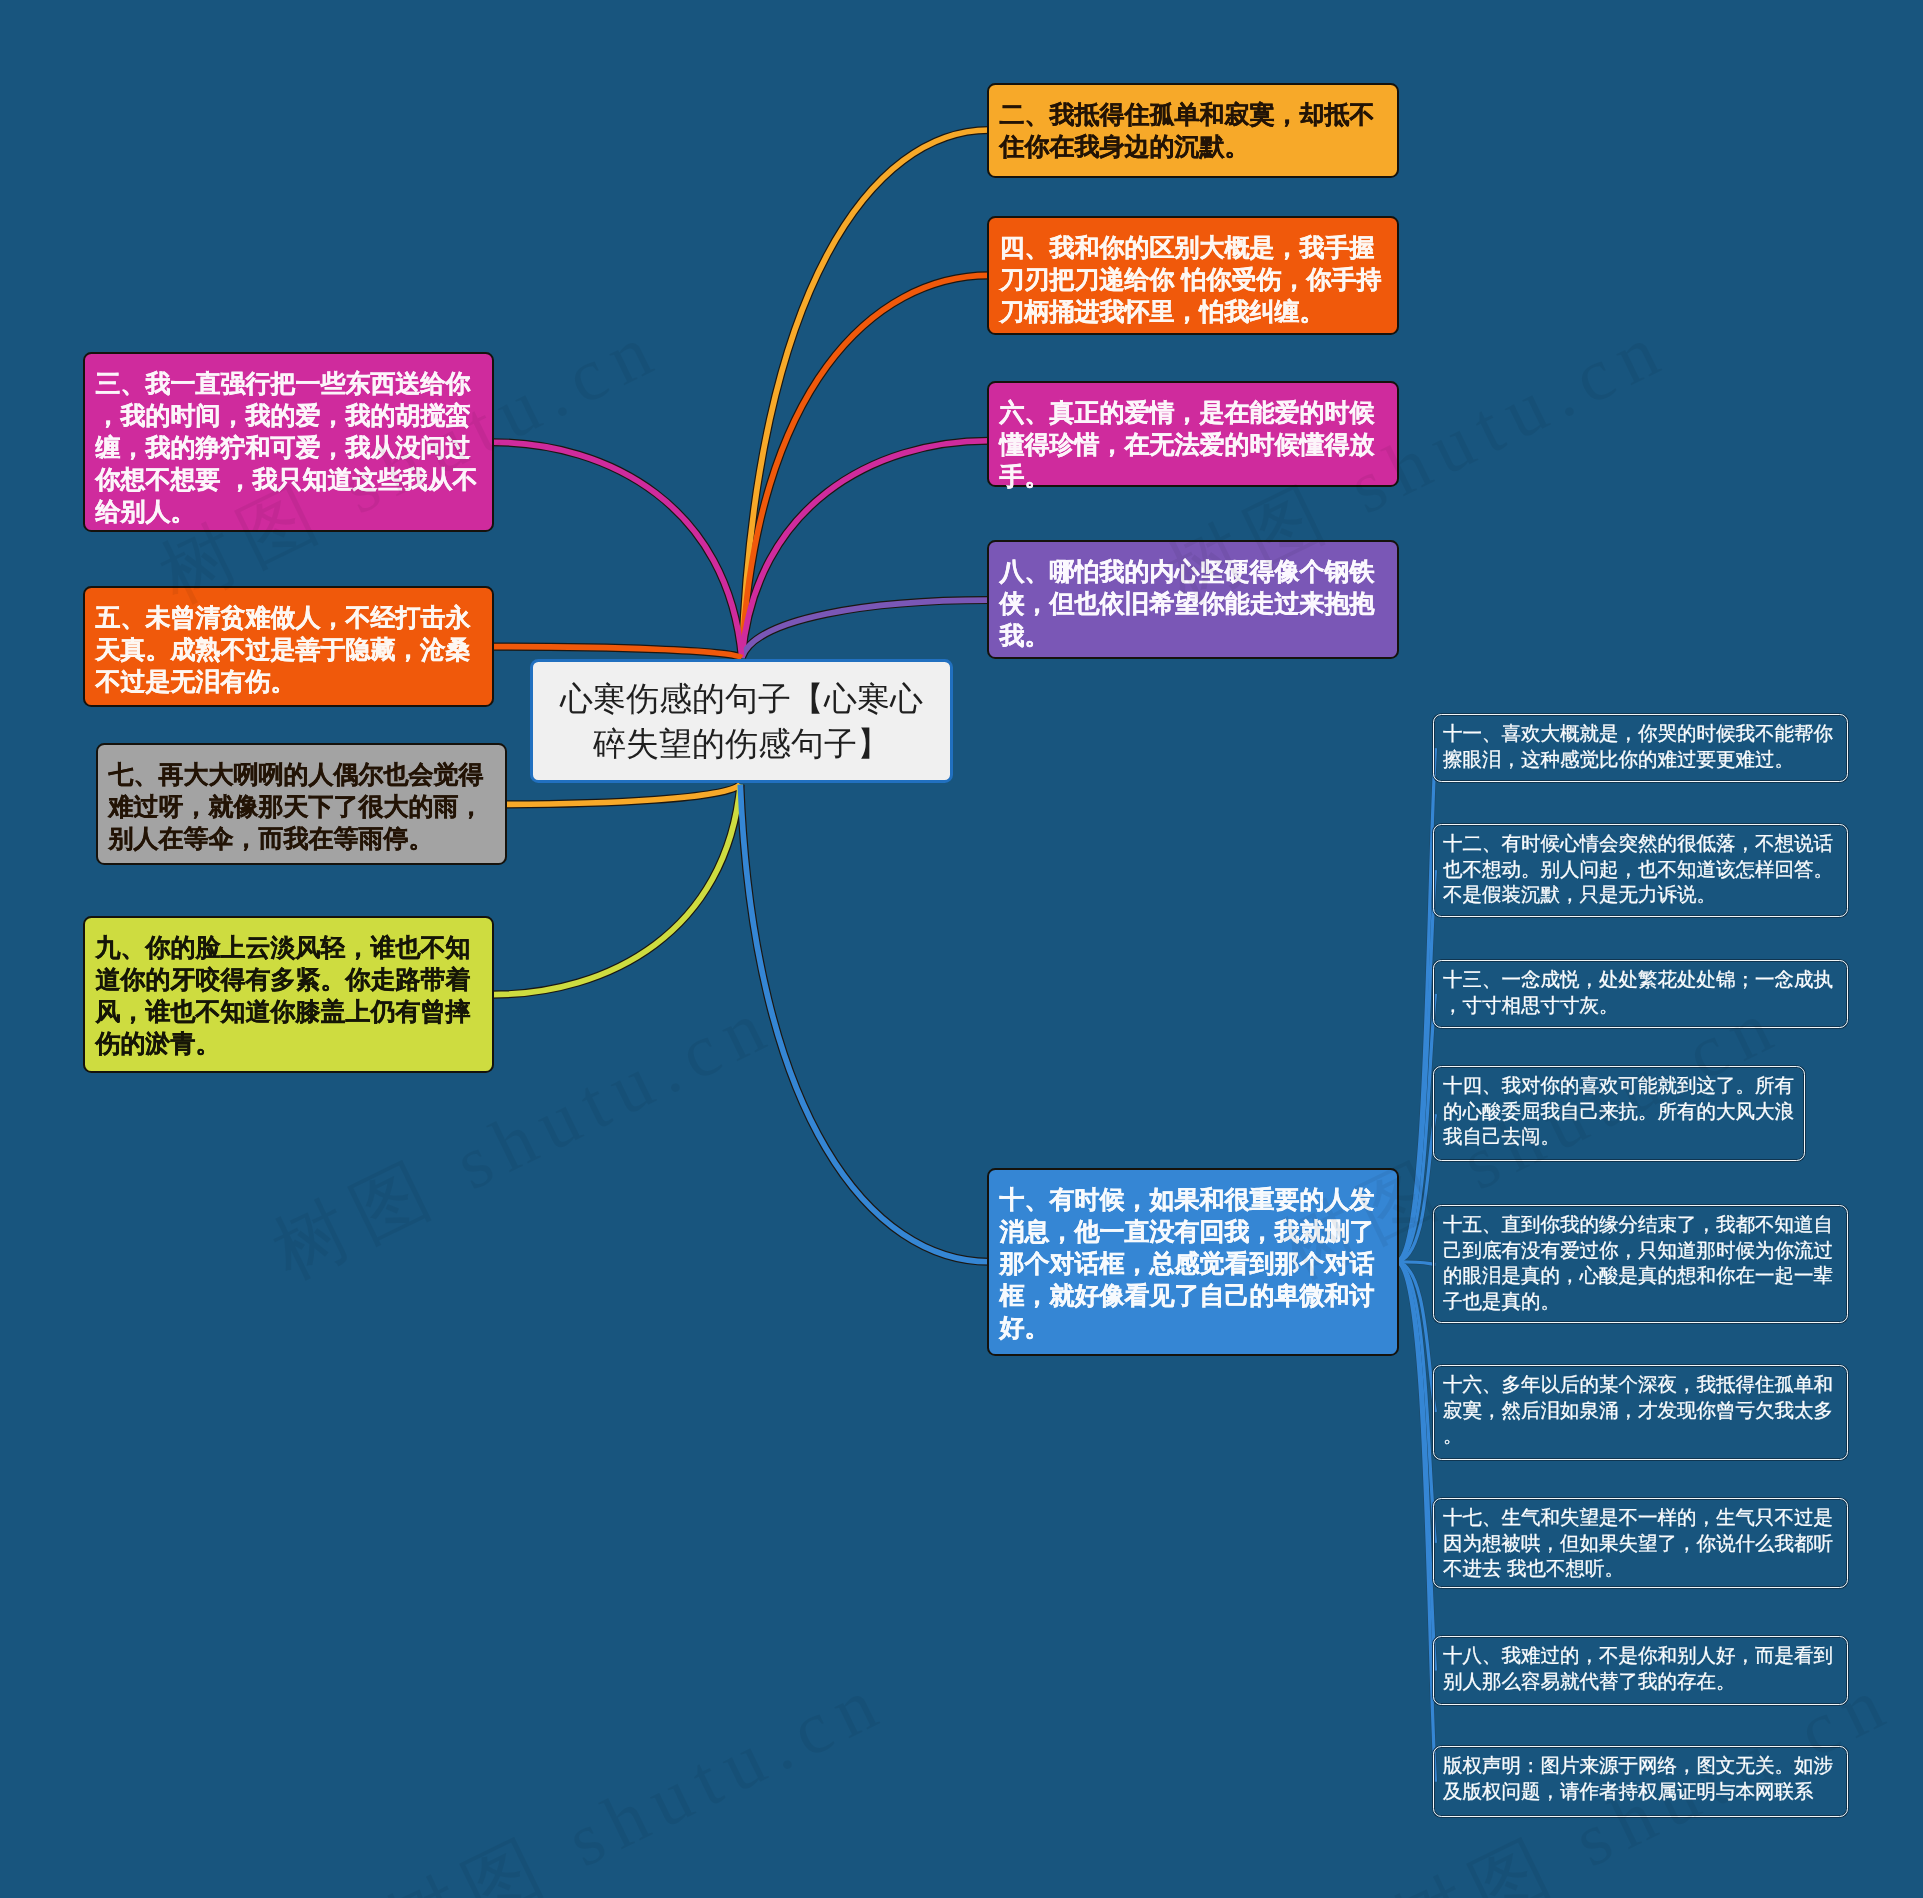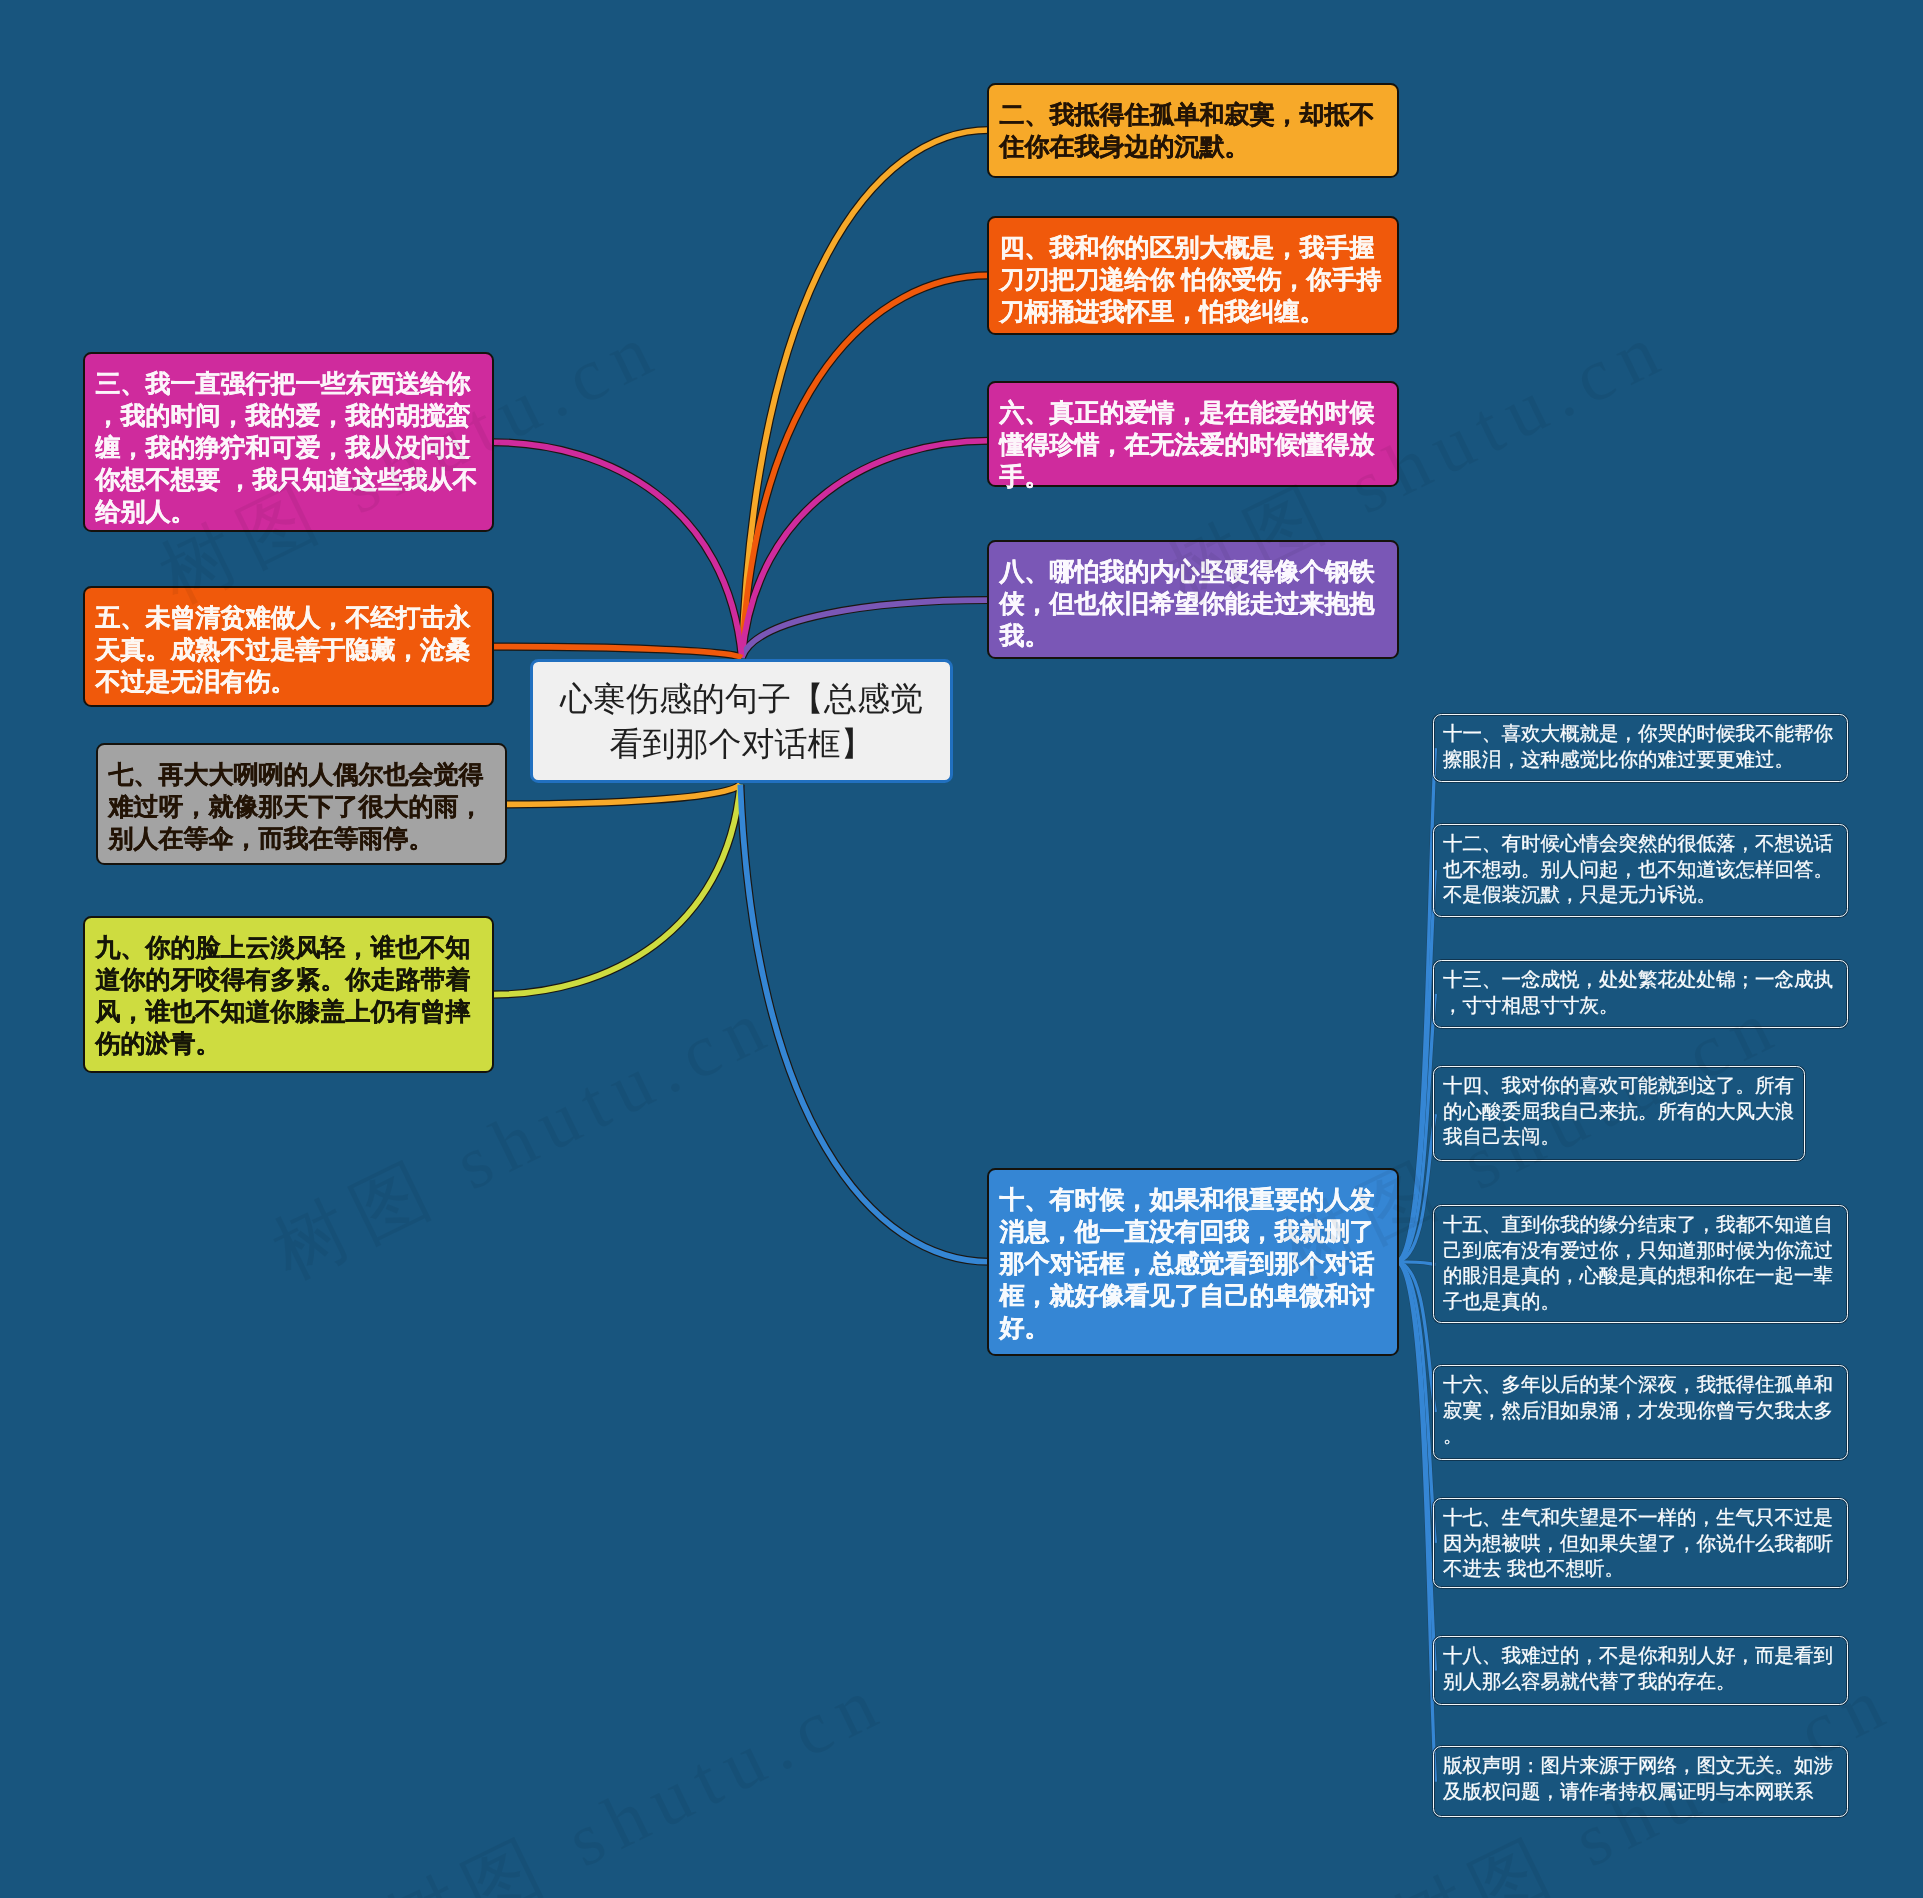--- a/index.html
+++ b/index.html
@@ -94,21 +94,21 @@
       <path d="M1858,1679 C1899.6,1673.6525 1898.56,1429.45 1910,1322.5" fill="none" stroke="#3586D4" stroke-width="4.3" stroke-linecap="butt"></path>
       <path d="M1858,1679 C1899.6,1676.0525 1898.56,1541.45 1910,1482.5" fill="none" stroke="#3586D4" stroke-width="4.3" stroke-linecap="butt"></path>
       <path d="M1858,1679 C1899.6,1679.0525 1898.56,1681.45 1910,1682.5" fill="none" stroke="#3586D4" stroke-width="4.3" stroke-linecap="butt"></path>
       <path d="M1858,1679 C1899.6,1682 1898.56,1819 1910,1879" fill="none" stroke="#3586D4" stroke-width="4.3" stroke-linecap="butt"></path>
       <path d="M1858,1679 C1899.6,1684.61 1898.56,1940.8 1910,2053" fill="none" stroke="#3586D4" stroke-width="4.3" stroke-linecap="butt"></path>
       <path d="M1858,1679 C1899.6,1687.16 1898.56,2059.8 1910,2223" fill="none" stroke="#3586D4" stroke-width="4.3" stroke-linecap="butt"></path>
       <path d="M1858,1679 C1899.6,1689.38 1898.56,2163.4 1910,2371" fill="none" stroke="#3586D4" stroke-width="4.3" stroke-linecap="butt"></path>
     </svg>
   <div id="nodes">
       <div class="node root" style="left: 530px; top: 659px; width: 423px; height: 124px; background: rgb(240, 240, 240); border-color: rgb(33, 112, 192);">
-    <span class="txt" style="color: rgb(31, 31, 31);">心寒伤感的句子【总感觉看到那个对话框】</span>
+    <span class="txt" style="color: rgb(31, 31, 31);">心寒伤感的句子【心寒心碎失望的伤感句子】</span>
   </div>
       <div class="node leaf" style="left: 987px; top: 83px; width: 412px; height: 95px; background: rgb(247, 169, 41);">
     <span class="txt" style="color: rgb(35, 20, 6);">二、我抵得住孤单和寂寞，却抵不住你在我身边的沉默。</span>
   </div>
       <div class="node leaf" style="left: 987px; top: 216px; width: 412px; height: 119px; background: rgb(240, 89, 11);">
     <span class="txt" style="color: rgb(253, 247, 242);">四、我和你的区别大概是，我手握刀刃把刀递给你 怕你受伤，你手持刀柄捅进我怀里，怕我纠缠。</span>
   </div>
       <div class="node leaf" style="left: 987px; top: 381px; width: 412px; height: 106px; background: rgb(207, 43, 157);">
     <span class="txt" style="color: rgb(252, 245, 250);">六、真正的爱情，是在能爱的时候懂得珍惜，在无法爱的时候懂得放手。</span>
   </div>

